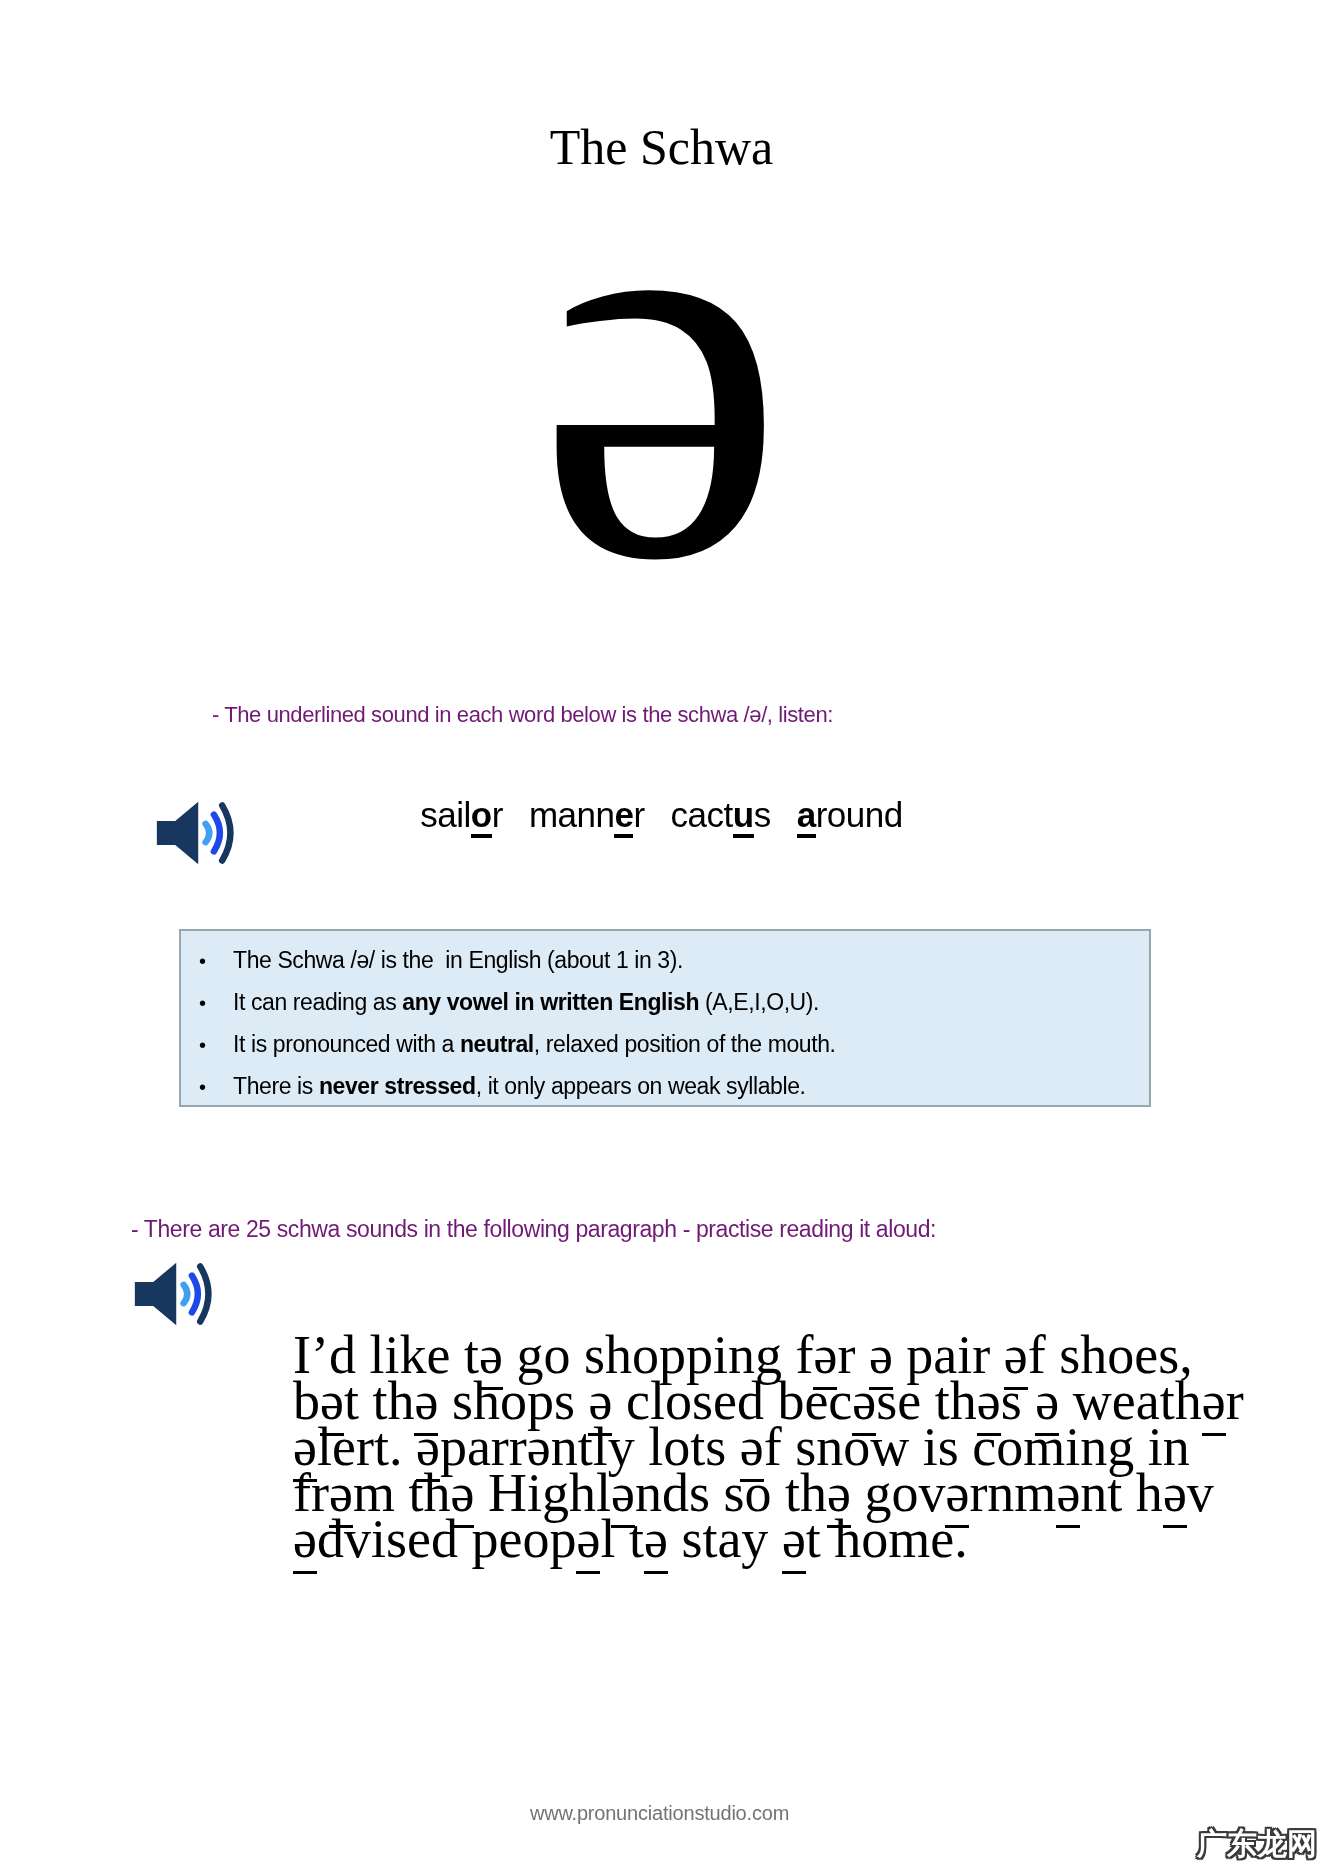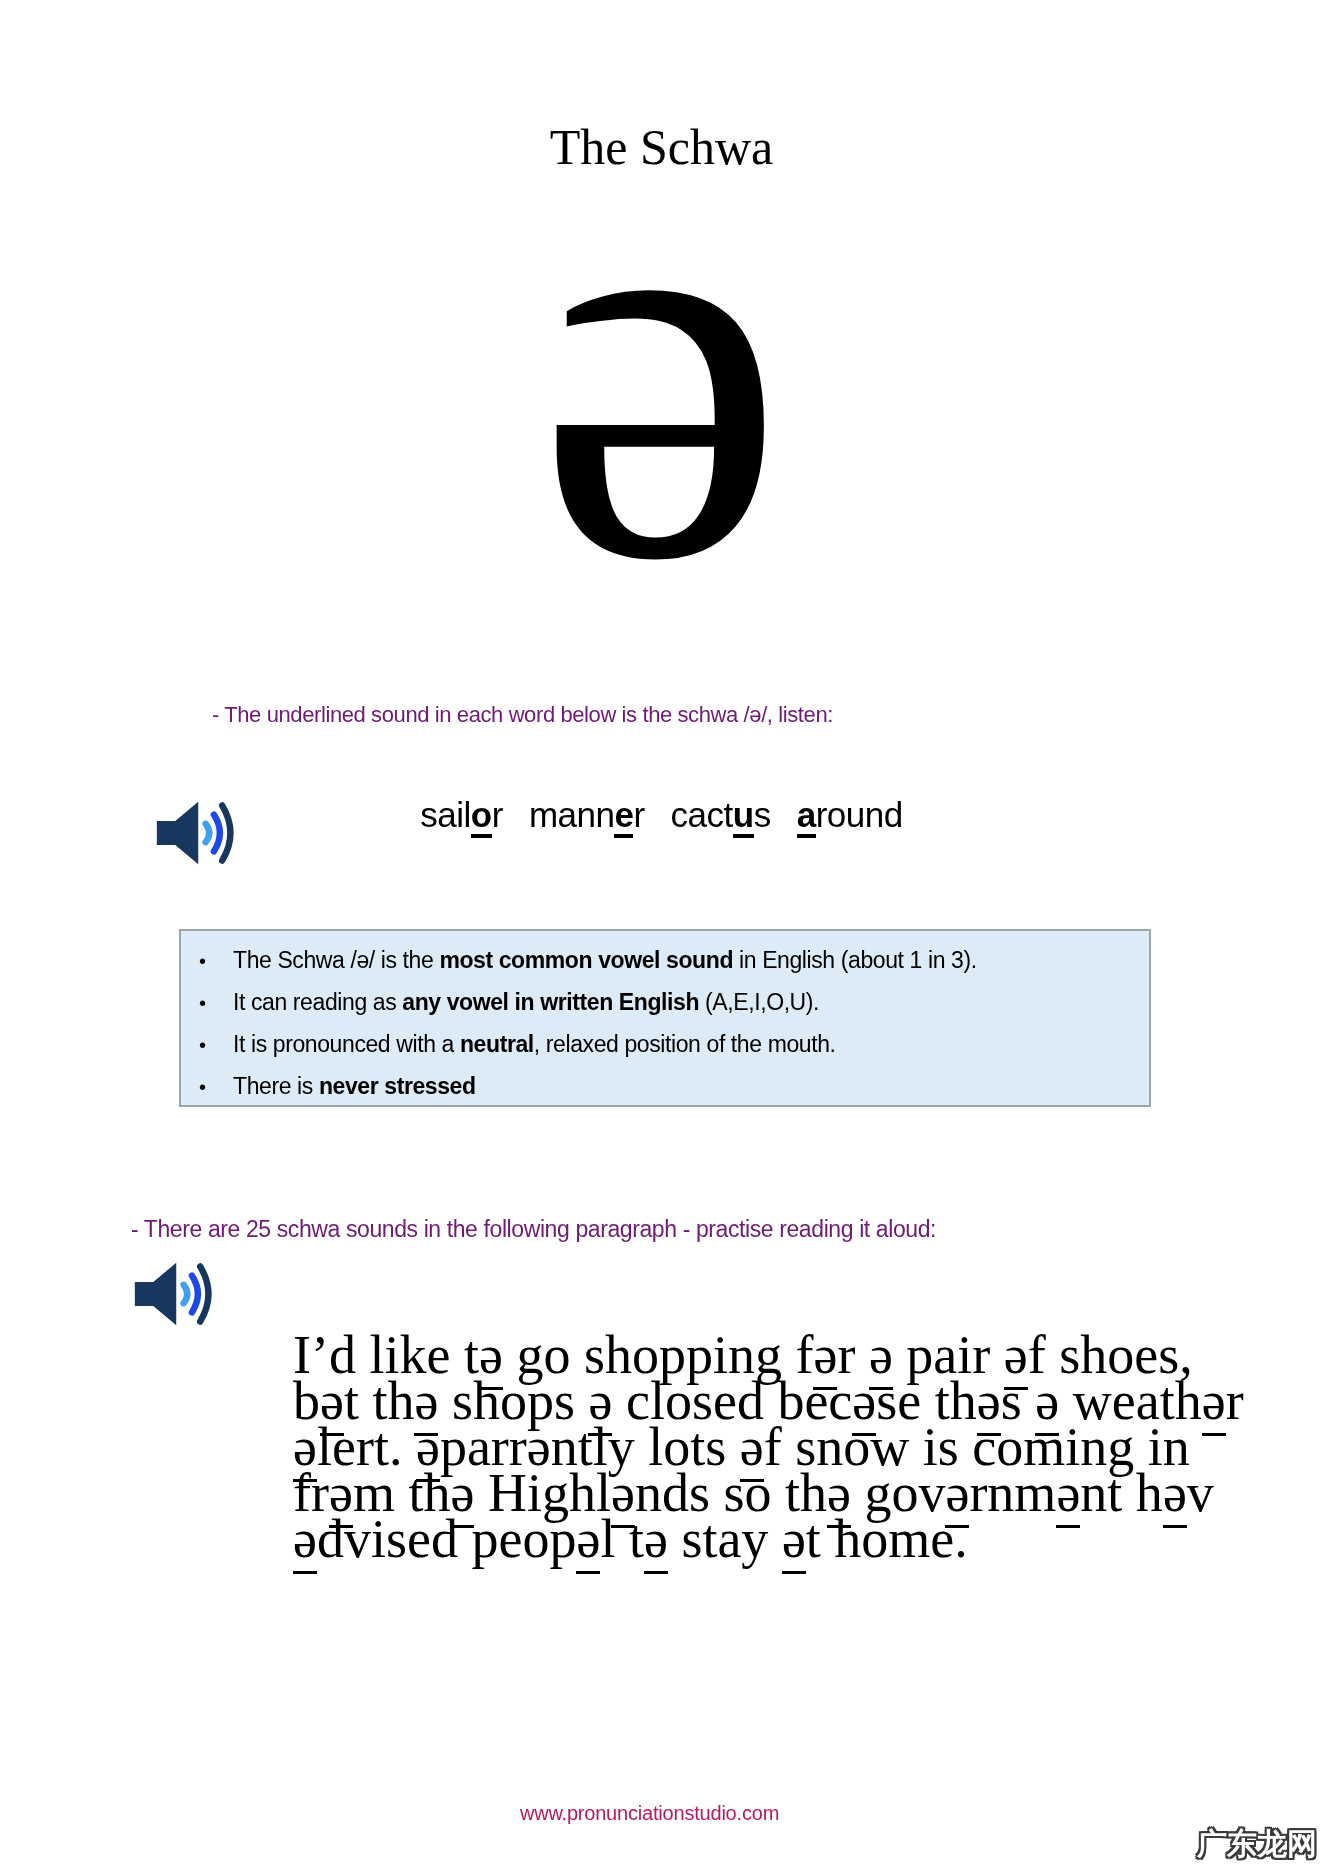--- a/index.html
+++ b/index.html
@@ -47,22 +47,22 @@
 
   #practice-paragraph{
     position:absolute;left:293px;top:1332px;width:740px;
     font-family:"Liberation Serif","DejaVu Serif",serif;
     font-size:54px;line-height:46px;white-space:pre;
   }
   .pline{height:46px;}
   .pline .u{border-bottom:3px solid #000;padding-bottom:2px;}
 
   #footer-url{
-    position:absolute;top:1802px;left:8px;width:1283px;text-align:center;
-    font-size:20px;color:#be185d;letter-spacing:-0.2px;
+    position:absolute;top:1802px;left:18px;width:1283px;text-align:center;
+    font-size:20px;color:#737373;letter-spacing:-0.2px;
   }
   #watermark{
     position:absolute;right:6px;top:1824px;
     font-family:"DejaVu Sans",sans-serif;font-size:30px;font-weight:bold;color:#ffffff;
     text-shadow:-2px -2px 0 #3a3a3a,2px -2px 0 #3a3a3a,-2px 2px 0 #3a3a3a,2px 2px 0 #3a3a3a,
                 0 -2px 0 #3a3a3a,0 2px 0 #3a3a3a,-2px 0 0 #3a3a3a,2px 0 0 #3a3a3a;
     margin-left:13px;
   }
 </style>
 </head>
@@ -77,24 +77,24 @@
 <svg id="speaker-1" class="speaker" viewBox="0 0 100 78" xmlns="http://www.w3.org/2000/svg">
   <polygon points="2,26 22,26 47,5 47,73 22,52 2,52" fill="#17375e"></polygon>
   <path d="M55 29 Q63 39 55 49" stroke="#3f9ff0" stroke-width="7" fill="none" stroke-linecap="round"></path>
   <path d="M64 19 Q77 39 64 59" stroke="#1d49e8" stroke-width="7" fill="none" stroke-linecap="round"></path>
   <path d="M73 9 Q91 39 73 69" stroke="#17375e" stroke-width="7" fill="none" stroke-linecap="round"></path>
 </svg>
 
 <div id="example-words"><span class="word"><span>sail</span><span class="schwa-u">o</span><span>r</span></span><span class="word"><span>mann</span><span class="schwa-u">e</span><span>r</span></span><span class="word"><span>cact</span><span class="schwa-u">u</span><span>s</span></span><span class="word"><span></span><span class="schwa-u">a</span><span>round</span></span></div>
 
 <div id="info-box">
-    <div class="bullet-row"><span class="bullet-dot">•</span><span>The Schwa /ə/ is the </span><span class="bold">most common vowel sound</span><span> in English (about 1 in 3).</span></div>
+    <div class="bullet-row"><span class="bullet-dot">•</span><span>The Schwa /ə/ is the </span><span> in English (about 1 in 3).</span></div>
     <div class="bullet-row"><span class="bullet-dot">•</span><span>It can reading as </span><span class="bold">any vowel in written English</span><span> (A,E,I,O,U).</span></div>
     <div class="bullet-row"><span class="bullet-dot">•</span><span>It is pronounced with a </span><span class="bold">neutral</span><span>, relaxed position of the mouth.</span></div>
-    <div class="bullet-row"><span class="bullet-dot">•</span><span>There is </span><span class="bold">never stressed</span></div>
+    <div class="bullet-row"><span class="bullet-dot">•</span><span>There is </span><span class="bold">never stressed</span><span>, it only appears on weak syllable.</span></div>
   </div>
 
 <div id="instruction-2" class="instruction">- There are 25 schwa sounds in the following paragraph - practise reading it aloud:</div>
 
 <svg id="speaker-2" class="speaker" viewBox="0 0 100 78" xmlns="http://www.w3.org/2000/svg">
   <polygon points="2,26 22,26 47,5 47,73 22,52 2,52" fill="#17375e"></polygon>
   <path d="M55 29 Q63 39 55 49" stroke="#3f9ff0" stroke-width="7" fill="none" stroke-linecap="round"></path>
   <path d="M64 19 Q77 39 64 59" stroke="#1d49e8" stroke-width="7" fill="none" stroke-linecap="round"></path>
   <path d="M73 9 Q91 39 73 69" stroke="#17375e" stroke-width="7" fill="none" stroke-linecap="round"></path>
 </svg>

